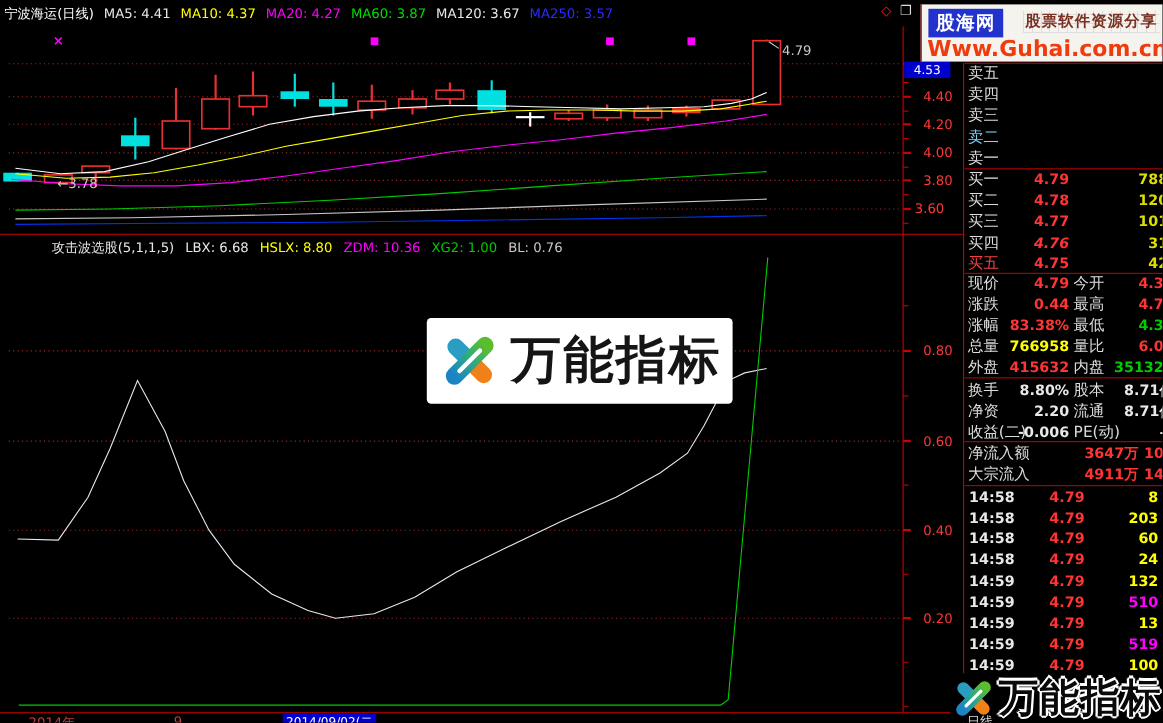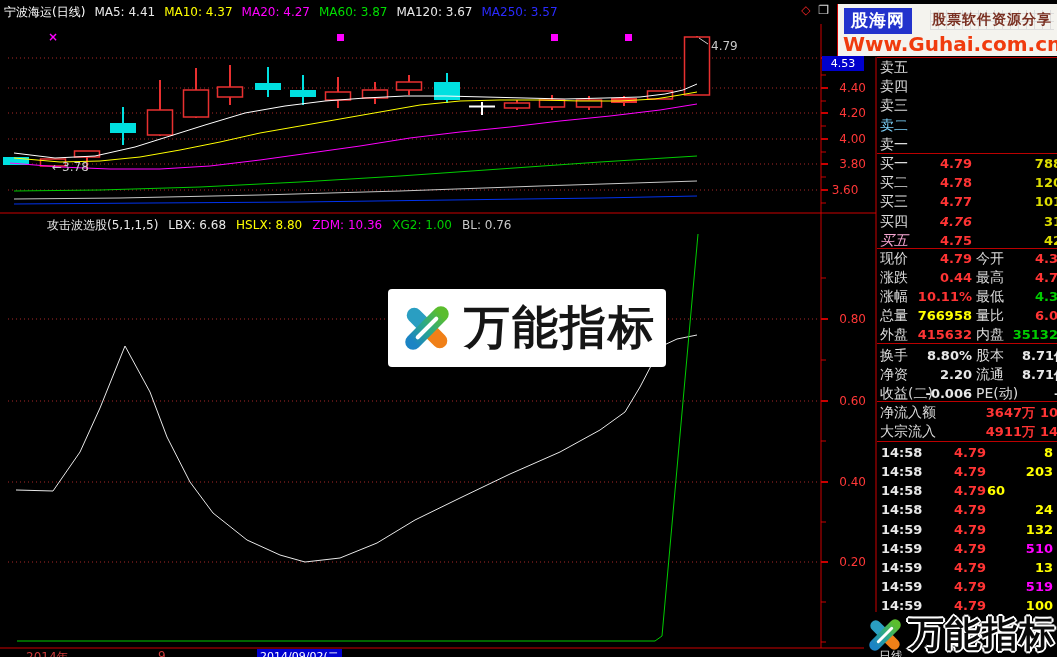--- a/index.html
+++ b/index.html
@@ -203,39 +203,39 @@
         <span style="position: absolute; left: 3px; color: rgb(220, 220, 220);">买三</span>
         <span style="position: absolute; left: 40px; width: 55px; text-align: right; font-weight: bold; font-size: 13px; color: rgb(255, 52, 52);">4.77</span>
         <span style="position: absolute; left: 95px; width: 90px; text-align: right; font-weight: bold; font-size: 13px; color: rgb(221, 221, 0);">101</span>
       </div>
       <div class="qrow" style="top: 154.6px;">
         <span style="position: absolute; left: 3px; color: rgb(220, 220, 220);">买四</span>
         <span style="position: absolute; left: 40px; width: 55px; text-align: right; font-weight: bold; font-size: 13px; color: rgb(255, 52, 52); font-style: italic;">4.76</span>
         <span style="position: absolute; left: 95px; width: 90px; text-align: right; font-weight: bold; font-size: 13px; color: rgb(221, 221, 0);">31</span>
       </div>
       <div class="qrow" style="top: 173.8px;">
-        <span style="position: absolute; left: 3px; color: #f9a8d4; font-style: italic;">买五</span>
+        <span style="position: absolute; left: 3px; color: #ef4444;">买五</span>
         <span style="position: absolute; left: 40px; width: 55px; text-align: right; font-weight: bold; font-size: 13px; color: rgb(255, 52, 52);">4.75</span>
         <span style="position: absolute; left: 95px; width: 90px; text-align: right; font-weight: bold; font-size: 13px; color: rgb(221, 221, 0);">42</span>
       </div>
       <div class="qrow" style="top: 192px;">
         <span style="position: absolute; left: 3px; color: rgb(220, 220, 220);">现价</span>
         <span style="position: absolute; left: 38px; width: 57px; text-align: right; font-weight: bold; font-size: 13px; color: rgb(255, 52, 52);">4.79</span>
         <span style="position: absolute; left: 99px; color: rgb(220, 220, 220);">今开</span>
         <span style="position: absolute; left: 128px; width: 62px; text-align: right; font-weight: bold; font-size: 13px; color: rgb(255, 52, 52);">4.35</span>
       </div>
       <div class="qrow" style="top: 211px;">
         <span style="position: absolute; left: 3px; color: rgb(220, 220, 220);">涨跌</span>
         <span style="position: absolute; left: 38px; width: 57px; text-align: right; font-weight: bold; font-size: 13px; color: rgb(255, 52, 52);">0.44</span>
         <span style="position: absolute; left: 99px; color: rgb(220, 220, 220);">最高</span>
         <span style="position: absolute; left: 128px; width: 62px; text-align: right; font-weight: bold; font-size: 13px; color: rgb(255, 52, 52);">4.79</span>
       </div>
       <div class="qrow" style="top: 230px;">
         <span style="position: absolute; left: 3px; color: rgb(220, 220, 220);">涨幅</span>
-        <span style="position: absolute; left: 38px; width: 57px; text-align: right; font-weight: bold; font-size: 13px; color: rgb(255, 52, 52);">10.11%</span>
+        <span style="position: absolute; left: 38px; width: 57px; text-align: right; font-weight: bold; font-size: 13px; color: rgb(255, 52, 52);">83.38%</span>
         <span style="position: absolute; left: 99px; color: rgb(220, 220, 220);">最低</span>
         <span style="position: absolute; left: 128px; width: 62px; text-align: right; font-weight: bold; font-size: 13px; color: rgb(0, 204, 0);">4.35</span>
       </div>
       <div class="qrow" style="top: 249px;">
         <span style="position: absolute; left: 3px; color: rgb(220, 220, 220);">总量</span>
         <span style="position: absolute; left: 38px; width: 57px; text-align: right; font-weight: bold; font-size: 13px; color: rgb(255, 255, 0);">766958</span>
         <span style="position: absolute; left: 99px; color: rgb(220, 220, 220);">量比</span>
         <span style="position: absolute; left: 128px; width: 62px; text-align: right; font-weight: bold; font-size: 13px; color: rgb(255, 52, 52);">6.08</span>
       </div>
       <div class="qrow" style="top: 268px;">
@@ -278,21 +278,21 @@
         <span style="position: absolute; left: 110px; width: 66px; text-align: right; font-weight: bold; font-size: 13px; color: rgb(255, 255, 0);">8</span>
       </div>
       <div class="qrow" style="top: 405.15px;">
         <span style="position: absolute; left: 4px; font-weight: bold; font-size: 13px; color: rgb(232, 232, 232);">14:58</span>
         <span style="position: absolute; left: 40px; width: 69px; text-align: right; font-weight: bold; font-size: 13px; color: rgb(255, 52, 52);">4.79</span>
         <span style="position: absolute; left: 110px; width: 66px; text-align: right; font-weight: bold; font-size: 13px; color: rgb(255, 255, 0);">203</span>
       </div>
       <div class="qrow" style="top: 424.3px;">
         <span style="position: absolute; left: 4px; font-weight: bold; font-size: 13px; color: rgb(232, 232, 232);">14:58</span>
         <span style="position: absolute; left: 40px; width: 69px; text-align: right; font-weight: bold; font-size: 13px; color: rgb(255, 52, 52);">4.79</span>
-        <span style="position: absolute; left: 110px; width: 66px; font-weight: bold; font-size: 13px; color: rgb(255, 255, 0);">60</span>
+        <span style="position: absolute; left: 110px; width: 66px; text-align: right; font-weight: bold; font-size: 13px; color: rgb(255, 255, 0);">60</span>
       </div>
       <div class="qrow" style="top: 443.45px;">
         <span style="position: absolute; left: 4px; font-weight: bold; font-size: 13px; color: rgb(232, 232, 232);">14:58</span>
         <span style="position: absolute; left: 40px; width: 69px; text-align: right; font-weight: bold; font-size: 13px; color: rgb(255, 52, 52);">4.79</span>
         <span style="position: absolute; left: 110px; width: 66px; text-align: right; font-weight: bold; font-size: 13px; color: rgb(255, 255, 0);">24</span>
       </div>
       <div class="qrow" style="top: 462.6px;">
         <span style="position: absolute; left: 4px; font-weight: bold; font-size: 13px; color: rgb(232, 232, 232);">14:59</span>
         <span style="position: absolute; left: 40px; width: 69px; text-align: right; font-weight: bold; font-size: 13px; color: rgb(255, 52, 52);">4.79</span>
         <span style="position: absolute; left: 110px; width: 66px; text-align: right; font-weight: bold; font-size: 13px; color: rgb(255, 255, 0);">132</span>

